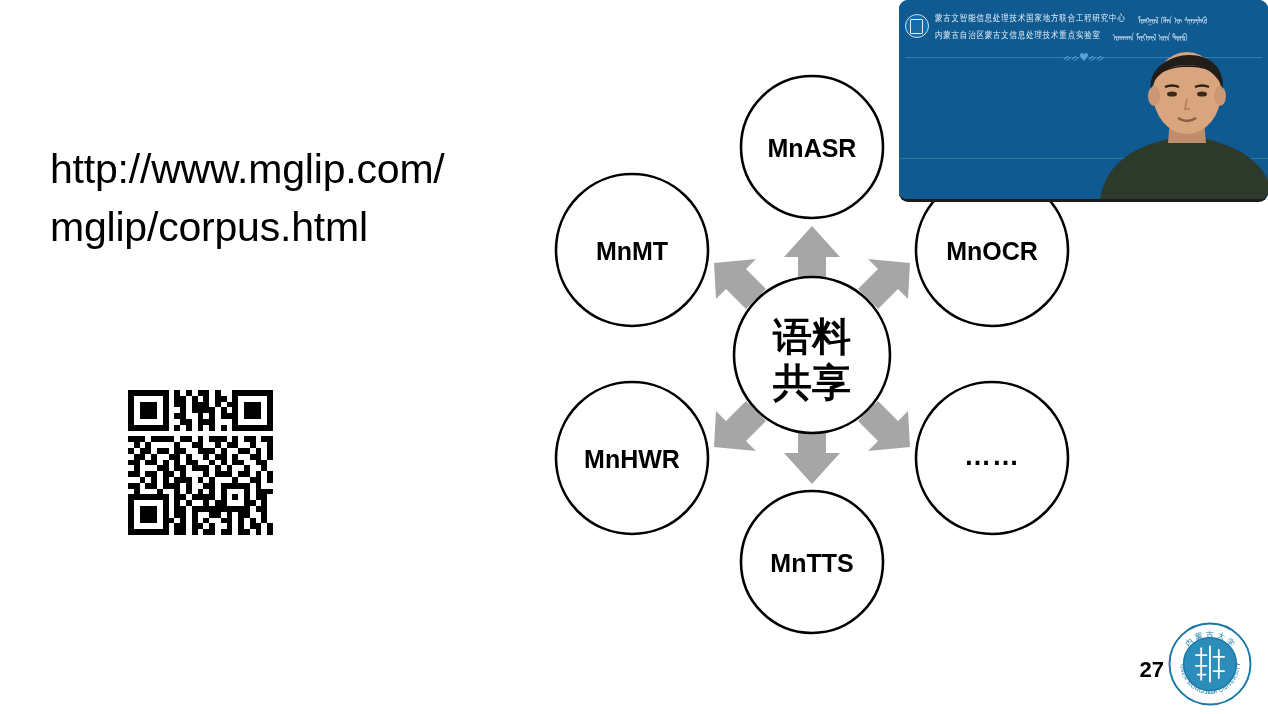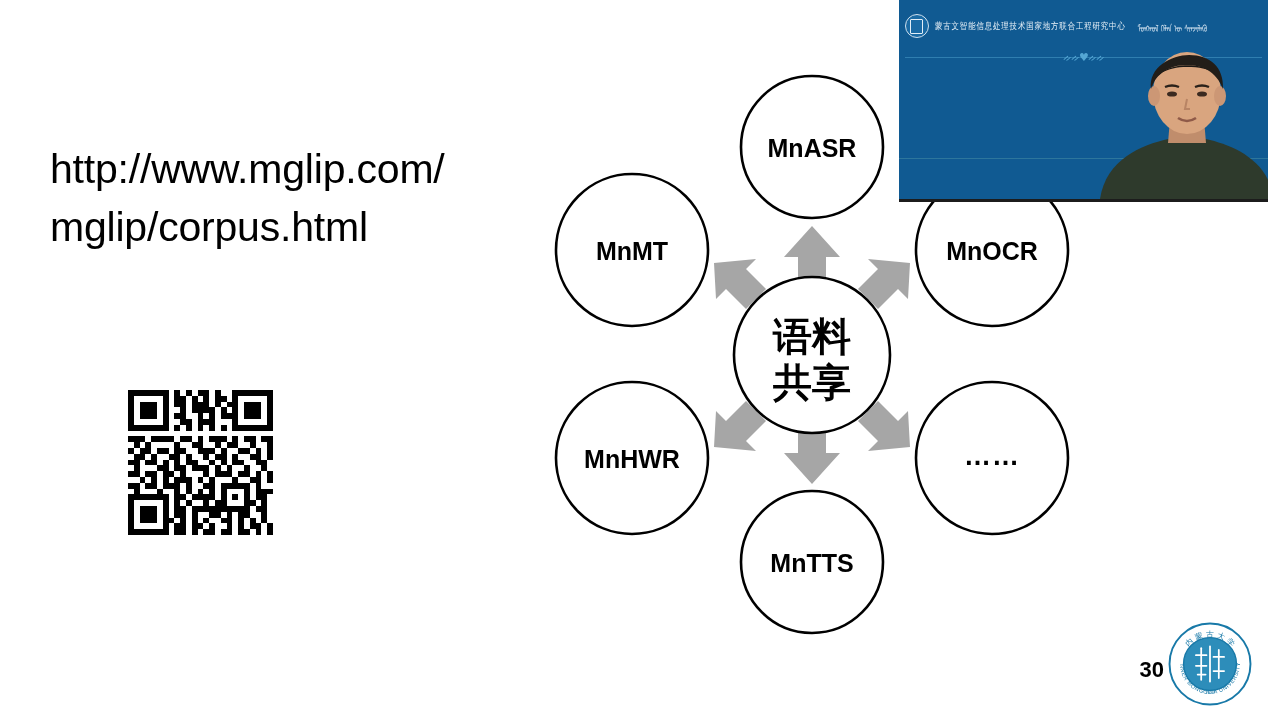--- a/index.html
+++ b/index.html
@@ -88,20 +88,21 @@
   #webcam-overlay {
     position: absolute;
     left: 899px;
     top: 0px;
     width: 369px;
     height: 202px;
     overflow: hidden;
     background: #125a92;
     border-bottom: 3px solid #1c1c1c;
     box-sizing: border-box;
+    border-radius: 9px;
   }
   #webcam-bg {
     position: absolute;
     inset: 0;
     background: #105a92;
   }
   #webcam-banner {
     position: absolute;
     left: 0; top: 0;
     width: 100%;
@@ -488,20 +489,24 @@
   <div id="webcam-overlay">
     <div id="webcam-bg"></div>
 
     <div id="webcam-banner">
       <div id="banner-seal"></div>
       <div id="banner-texts">
         <div class="banner-line">
           <span class="banner-cn">蒙古文智能信息处理技术国家地方联合工程研究中心</span>
           <span class="banner-mn">ᠮᠣᠩᠭᠣᠯ ᠬᠡᠯᠡᠨ ᠦ ᠰᠢᠨᠵᠢᠯᠡᠬᠦ</span>
         </div>
+        <div class="banner-line">
+          <span class="banner-cn">内蒙古自治区蒙古文信息处理技术重点实验室</span>
+          <span class="banner-mn">ᠤᠬᠠᠭᠠᠨ ᠮᠡᠷᠭᠡᠵᠢᠯ ᠦᠨ ᠲᠥᠪ</span>
+        </div>
       </div>
     </div>
 
     <div id="banner-divider">
       <div class="rule"></div>
       <div class="orn">ᨀᨀ♥ᨀᨀ</div>
     </div>
 
     <div id="webcam-lower-rule"></div>
 
@@ -525,21 +530,21 @@
 
         <path d="M83 38 Q90 35 97 38" stroke="#2a211a" stroke-width="2.4" fill="none"></path>
         <path d="M113 38 Q120 35 127 38" stroke="#2a211a" stroke-width="2.4" fill="none"></path>
 
         <path d="M105 50 L103 60 L108 60" stroke="#b88464" stroke-width="2" fill="none"></path>
         <path d="M96 69 Q105 75 114 69" stroke="#8f5a48" stroke-width="2.6" fill="none"></path>
       </svg>
     </div>
   </div>
 
-  <div id="page-number">30</div>
+  <div id="page-number">27</div>
 
   <div id="university-logo">
     <svg viewBox="0 0 100 100">
       <defs>
         <path id="arcBottom" d="M 16 50 A 34 34 0 0 0 84 50"></path>
         <path id="arcTop" d="M 19 50 A 31 31 0 0 1 81 50"></path>
       </defs>
       <circle cx="50" cy="50" r="46" fill="none" stroke="#1879a8" stroke-width="2.2"></circle>
       <circle cx="50" cy="50" r="30" fill="#2d8dba"></circle>
       <circle cx="50" cy="50" r="30" fill="none" stroke="#1879a8" stroke-width="1.6"></circle>

